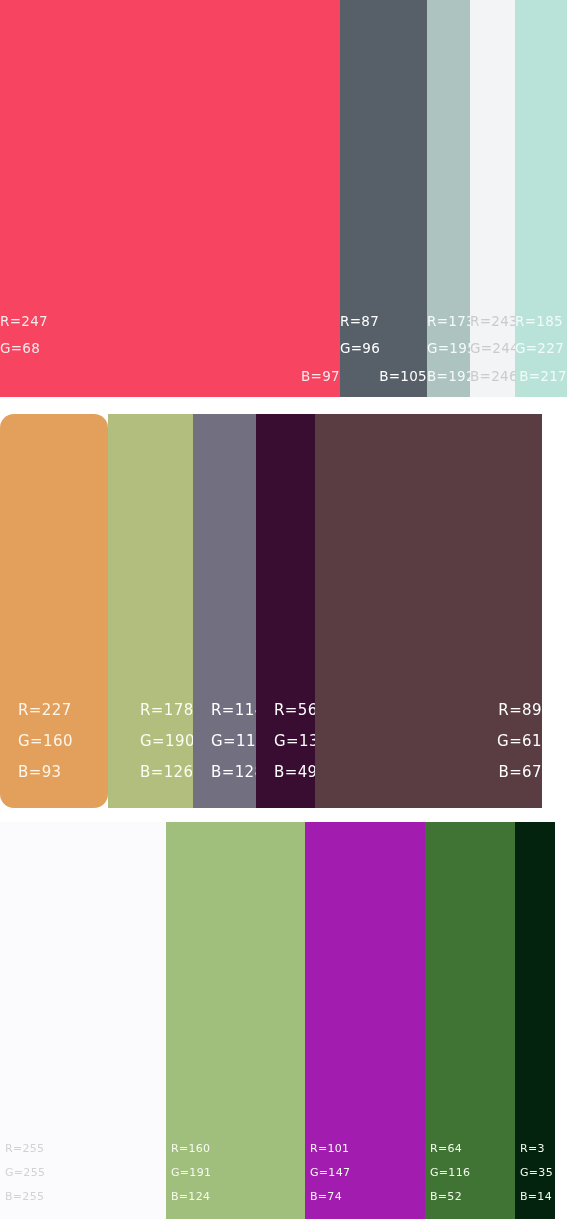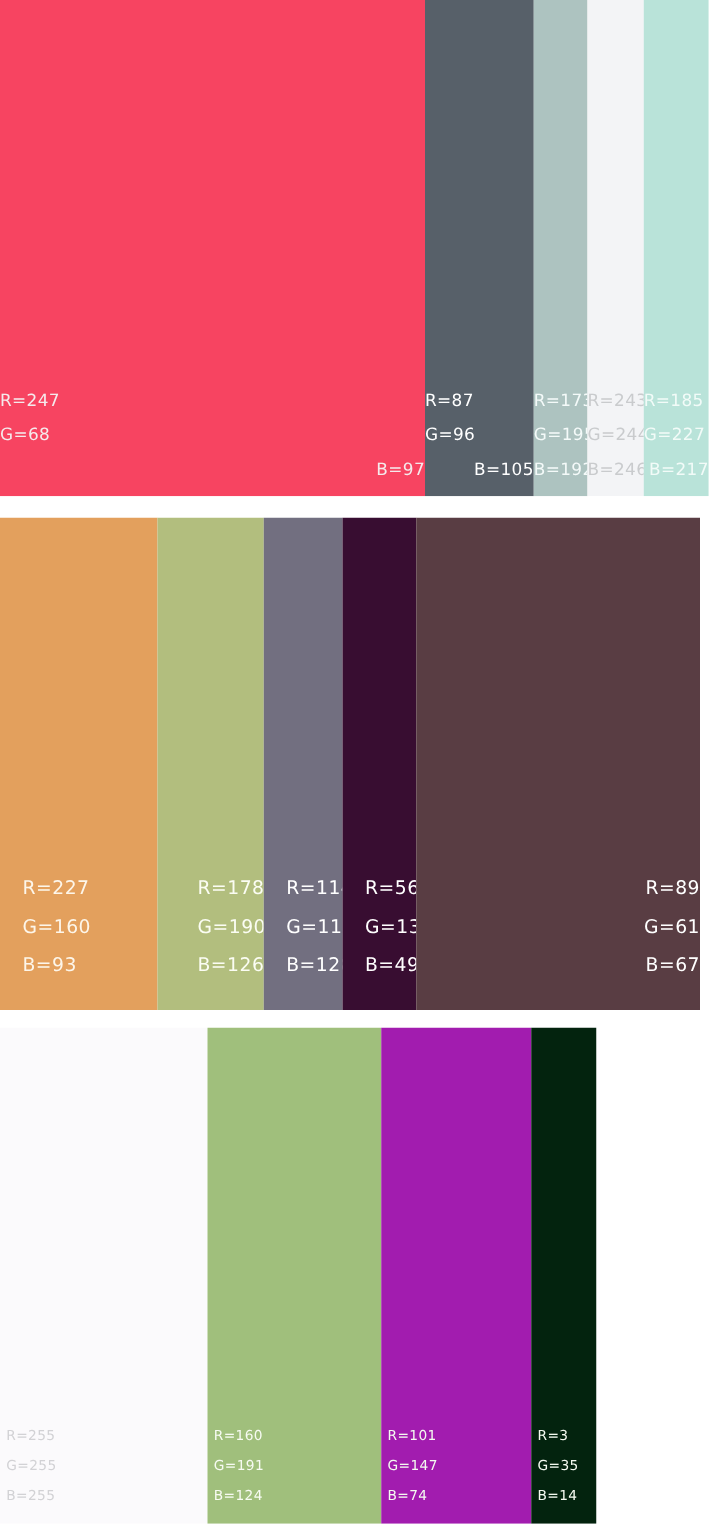--- a/index.html
+++ b/index.html
@@ -116,21 +116,21 @@
       </div>
       <div class="swatch" style="width: 52px; background: rgb(185, 227, 217);">
         <div class="swatch-labels" style="color: rgb(242, 251, 248);">
           <span class="swatch-line">R=185</span>
           <span class="swatch-line">G=227</span>
           <span class="swatch-line">B=217</span>
         </div>
       </div>
     </div>
   <div class="palette-row" id="row-2" style="top: 414px; height: 394px;">
-      <div class="swatch" style="width: 126px; background: rgb(227, 160, 93);">
+      <div class="swatch" style="width: 108px; background: rgb(227, 160, 93); border-radius: 14px;">
         <div class="swatch-labels" style="color: rgb(253, 246, 234);">
           <span class="swatch-line">R=227</span>
           <span class="swatch-line">G=160</span>
           <span class="swatch-line">B=93</span>
         </div>
       </div>
       <div class="swatch" style="width: 85px; background: rgb(178, 190, 126);">
         <div class="swatch-labels" style="color: rgb(251, 253, 243); padding-left: 32px;">
           <span class="swatch-line">R=178</span>
           <span class="swatch-line">G=190</span>
@@ -174,21 +174,28 @@
           <span class="swatch-line">B=124</span>
         </div>
       </div>
       <div class="swatch" style="width: 120px; background: #a21caf;">
         <div class="swatch-labels" style="color: rgb(244, 250, 240);">
           <span class="swatch-line">R=101</span>
           <span class="swatch-line">G=147</span>
           <span class="swatch-line">B=74</span>
         </div>
       </div>
-      <div class="swatch" style="width: 52px; background: rgb(3, 35, 14);">
+      <div class="swatch" style="width: 90px; background: rgb(64, 116, 52);">
+        <div class="swatch-labels" style="color: rgb(244, 250, 240);">
+          <span class="swatch-line">R=64</span>
+          <span class="swatch-line">G=116</span>
+          <span class="swatch-line">B=52</span>
+        </div>
+      </div>
+      <div class="swatch" style="width: 40px; background: rgb(3, 35, 14);">
         <div class="swatch-labels" style="color: rgb(244, 250, 240);">
           <span class="swatch-line">R=3</span>
           <span class="swatch-line">G=35</span>
           <span class="swatch-line">B=14</span>
         </div>
       </div>
     </div>
 
 </div>
 

